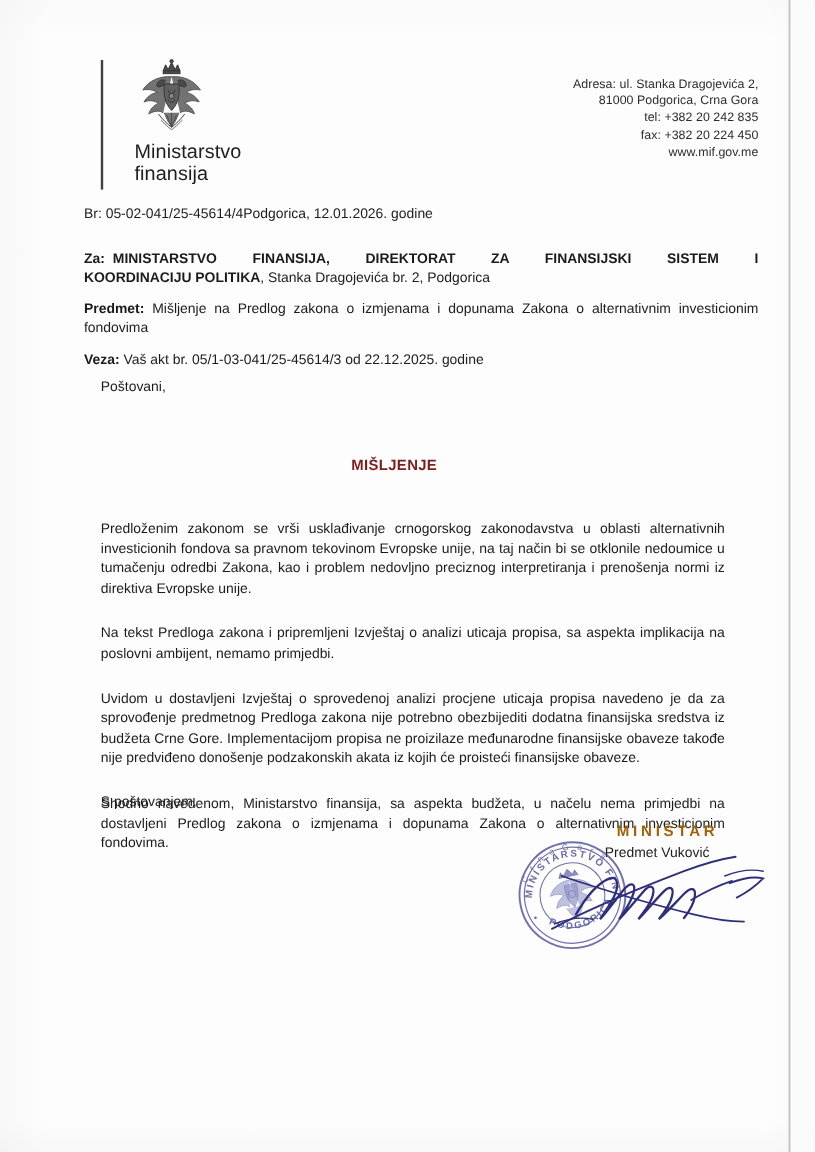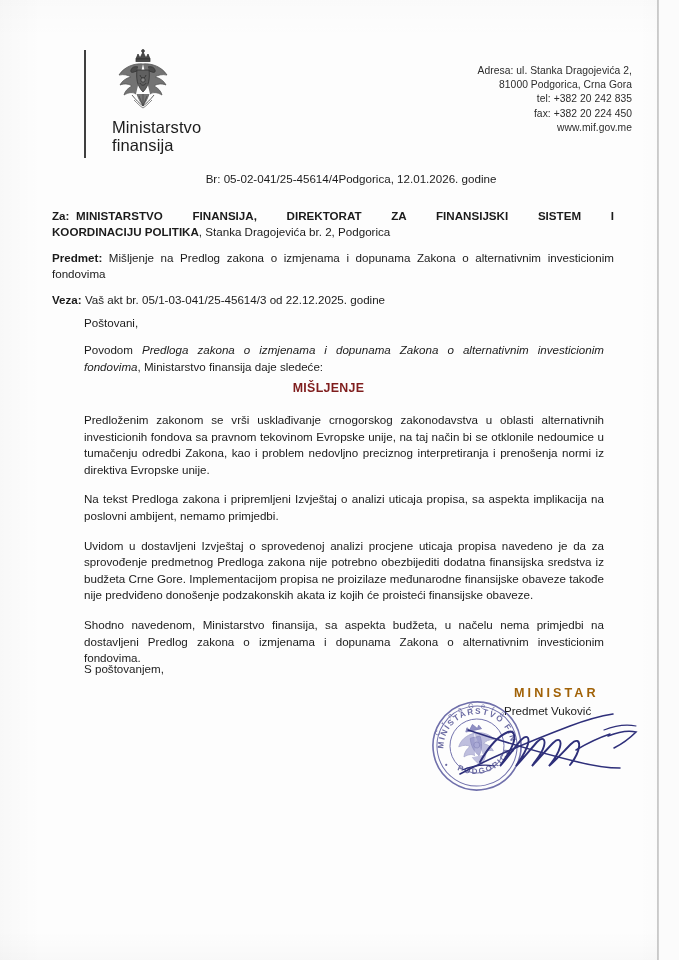--- a/index.html
+++ b/index.html
@@ -98,29 +98,29 @@
     letter-spacing: .05px;
   }
 
   
   #meta-row {
     position: absolute;
     left: 70px;
     top: 172px;
     width: 562px;
     display: flex;
-    justify-content: center;
+    justify-content: flex-start;
     font-size: 11.6px;
     color: #1c1c1c;
   }
 
   
   #recipient-block {
     position: absolute;
-    left: 52px;
+    left: 70px;
     top: 208px;
     width: 562px;
   }
   .para {
     font-size: 11.6px;
     line-height: 16.4px;
     text-align: justify;
     color: #1b1b1b;
     margin: 0 0 11px 0;
   }
@@ -145,20 +145,21 @@
   
   #body-block {
     position: absolute;
     left: 84px;
     top: 412px;
     width: 520px;
   }
   #body-block .para {
     margin-bottom: 13px;
     line-height: 16.6px;
+    margin-top: 21px;
   }
 
   
   #closing {
     position: absolute;
     left: 84px;
     top: 662px;
     font-size: 11.6px;
     color: #1b1b1b;
   }
@@ -281,23 +282,20 @@
         <span class="lbl">Predmet:</span><span> Mišljenje na Predlog zakona o izmjenama i dopunama Zakona o alternativnim investicionim fondovima</span>
       </p>
 
       <p class="para">
         <span class="lbl">Veza:</span><span> Vaš akt br. 05/1-03-041/25-45614/3 od 22.12.2025. godine</span>
       </p>
     </div>
 
     <div style="position:absolute;left:84px;top:315px;width:520px;">
       <p class="para">Poštovani,</p>
-      <p class="para">
-        <span>Povodom </span><span class="ital">Predloga zakona o izmjenama i dopunama Zakona o alternativnim investicionim fondovima</span><span>, Ministarstvo finansija daje sledeće:</span>
-      </p>
     </div>
 
     <div id="opinion-heading">MIŠLJENJE</div>
 
     <div id="body-block">
       <p class="para">Predloženim zakonom se vrši usklađivanje crnogorskog zakonodavstva u oblasti alternativnih investicionih fondova sa pravnom tekovinom Evropske unije, na taj način bi se otklonile nedoumice u tumačenju odredbi Zakona, kao i problem nedovljno preciznog interpretiranja i prenošenja normi iz direktiva Evropske unije.</p>
       <p class="para">Na tekst Predloga zakona i pripremljeni Izvještaj o analizi uticaja propisa, sa aspekta implikacija na poslovni ambijent, nemamo primjedbi.</p>
       <p class="para">Uvidom u dostavljeni Izvještaj o sprovedenoj analizi procjene uticaja propisa navedeno je da za sprovođenje predmetnog Predloga zakona nije potrebno obezbijediti dodatna finansijska sredstva iz budžeta Crne Gore. Implementacijom propisa ne proizilaze međunarodne finansijske obaveze takođe nije predviđeno donošenje podzakonskih akata iz kojih će proisteći finansijske obaveze.</p>
       <p class="para">Shodno navedenom, Ministarstvo finansija, sa aspekta budžeta, u načelu nema primjedbi na dostavljeni Predlog zakona o izmjenama i dopunama Zakona o alternativnim investicionim fondovima.</p>
     </div>

